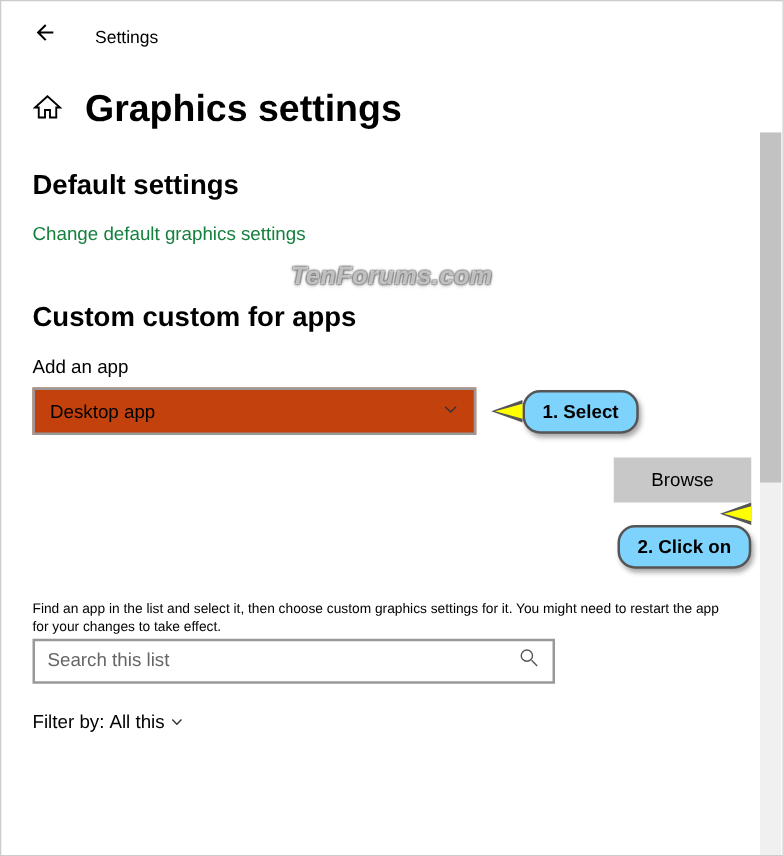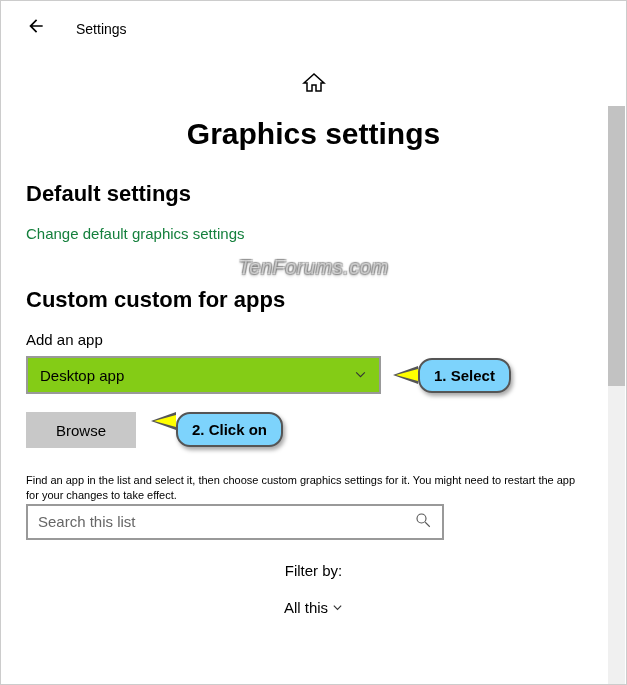--- a/index.html
+++ b/index.html
@@ -25,21 +25,20 @@
     .header-title {
       margin-left: 30px;
       font-size: 14px;
       font-weight: 400;
     }
     .page-title-row {
       display: flex;
       align-items: center;
       padding: 20px 25px 30px 25px;
       gap: 18px;
-      flex-direction: column;
     }
     .home-icon svg { width: 24px; height: 24px; }
     .page-title {
       font-size: 30px;
       font-weight: 600;
       color: #000;
     }
     .content {
       padding: 0 25px;
     }
@@ -50,21 +49,21 @@
     }
     .link {
       color: #15803d;
       font-size: 15px;
       cursor: pointer;
     }
     .watermark {
       text-align: center;
       font-family: Verdana, sans-serif;
       font-size: 20px;
-      font-weight: normal;
+      font-weight: bold;
       font-style: italic;
       color: rgba(255,255,255,0.5);
       text-shadow: 
         -1px -1px 1px rgba(120,120,120,0.6),
         1px -1px 1px rgba(120,120,120,0.6),
         -1px 1px 1px rgba(120,120,120,0.6),
         1px 1px 1px rgba(120,120,120,0.6),
         0 2px 3px rgba(0,0,0,0.25);
       margin: 14px 0 8px 0;
       letter-spacing: 0.5px;
@@ -81,27 +80,28 @@
     .dropdown {
       width: 355px;
       height: 38px;
       border: 2px solid #999;
       display: flex;
       align-items: center;
       justify-content: space-between;
       padding: 0 12px;
       font-size: 15px;
       cursor: pointer;
-      background: #84cc16;
+      background: #c2410c;
     }
     .chevron svg { width: 13px; height: 13px; }
     .browse-row {
       display: flex;
-      align-items: flex-start;
+      align-items: flex-end;
       margin-top: 18px;
+      flex-direction: column;
     }
     .browse-btn {
       width: 110px;
       height: 36px;
       background: #c8c8c8;
       border: none;
       font-size: 15px;
       font-family: inherit;
       cursor: pointer;
     }
@@ -151,23 +151,22 @@
       outline: none;
       font-size: 15px;
       font-family: inherit;
     }
     .search-input::placeholder { color: #666; }
     .search-icon svg { width: 18px; height: 18px; }
     .filter-row {
       margin-top: 22px;
       font-size: 15px;
       display: flex;
-      align-items: center;
-      gap: 20px;
-      flex-direction: column;
+      align-items: flex-start;
+      gap: 4px;
     }
     .filter-row svg { width: 11px; height: 11px; margin-left:4px; }
     .scrollbar-track {
       position: absolute;
       right: 1px; top: 105px;
       width: 17px; height: 578px;
       background: #f0f0f0;
     }
     .scrollbar-thumb {
       position: absolute;

